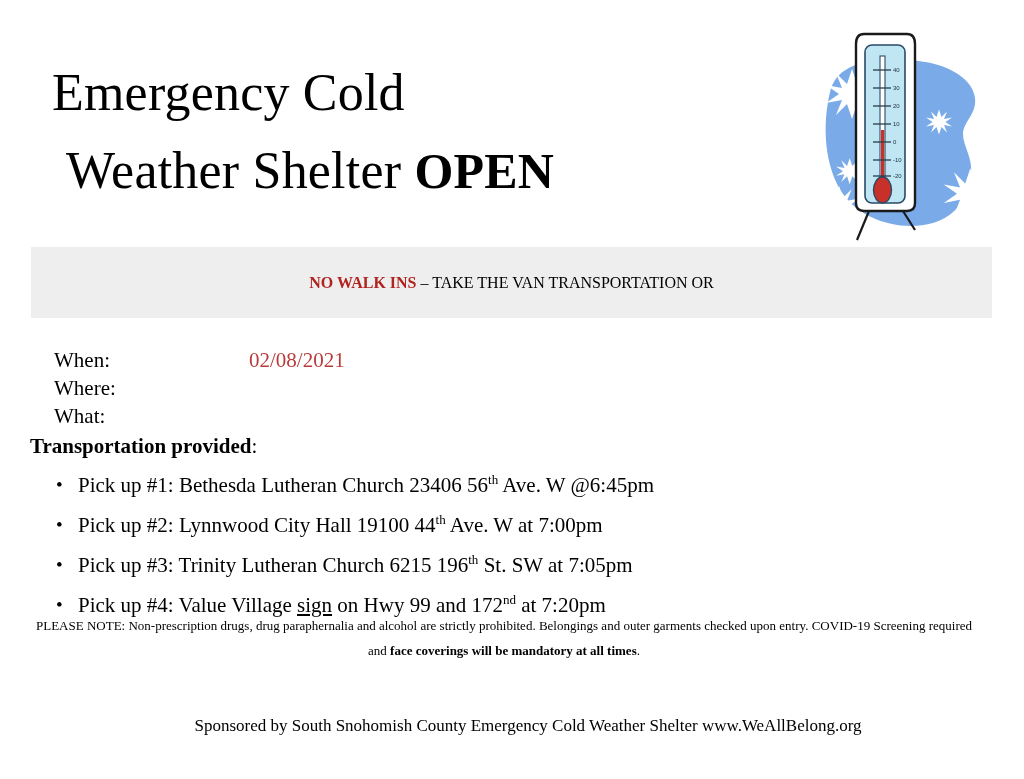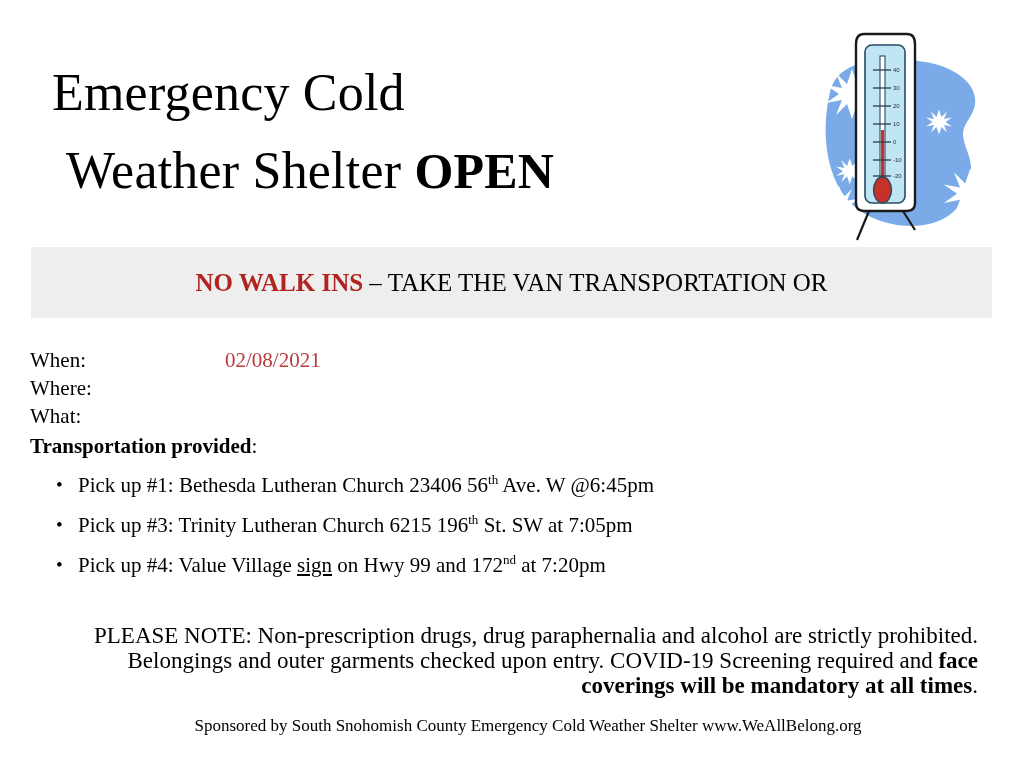--- a/index.html
+++ b/index.html
@@ -53,21 +53,21 @@
     top: 247px;
     width: 961px;
     height: 71px;
     background: #eeeeee;
     display: flex;
     flex-direction: column;
     align-items: center;
     justify-content: center;
   }
   .banner-line {
-    font-size: 25px;
+    font-size: 16px;
     line-height: 34px;
     white-space: nowrap;
     text-align: center;
   }
   .banner-strong {
     color: #b0231e;
     font-weight: bold;
   }
 
   
@@ -75,20 +75,21 @@
     position: absolute;
     left: 30px;
     top: 346px;
     width: 960px;
   }
   .detail-row {
     display: flex;
     line-height: 28px;
     font-size: 21px;
     white-space: nowrap;
+    margin-left: 24px;
   }
   .detail-label { width: 195px; flex: 0 0 195px; }
   .detail-value.red { color: #b93b3b; }
   sup { font-size: 0.62em; vertical-align: super; line-height: 0; }
 
   #transport-heading {
     position: absolute;
     left: 30px;
     top: 432px;
     font-size: 21px;
@@ -122,23 +123,23 @@
     font-size: 19px;
   }
   .spell-underline { text-decoration: underline; }
 
   
   #please-note {
     position: absolute;
     left: 30px;
     top: 600px;
     width: 948px;
-    font-size: 23px;
+    font-size: 13px;
     line-height: 25px;
-    text-align: right;
+    text-align: center;
   }
   #please-note .bold { font-weight: bold; }
 
   
   #footer {
     position: absolute;
     left: 0;
     top: 714px;
     width: 1024px;
     text-align: center;
@@ -222,19 +223,20 @@
   </div>
   <div class="detail-row">
     <div class="detail-label">What:</div>
   </div>
 </div>
 
 <div id="transport-heading"><span class="bold">Transportation provided</span><span>:</span></div>
 
 <ul id="pickup-list">
   <li><span>Pick up #1: Bethesda Lutheran Church 23406 56</span><sup>th</sup><span> Ave. W @6:45pm</span></li>
+  <li><span>Pick up #2: Lynnwood City Hall 19100 44</span><sup>th</sup><span> Ave. W at 7:00pm</span></li>
   <li><span>Pick up #3: Trinity Lutheran Church 6215 196</span><sup>th</sup><span> St. SW at 7:05pm</span></li>
   <li><span>Pick up #4: Value Village </span><span class="spell-underline">sign</span><span> on Hwy 99 and 172</span><sup>nd</sup><span> at 7:20pm</span></li>
 </ul>
 
 <p id="please-note"><span>PLEASE NOTE: Non-prescription drugs, drug paraphernalia and alcohol are strictly prohibited. Belongings and outer garments checked upon entry.  COVID-19 Screening required and </span><span class="bold">face coverings will be mandatory at all times</span><span>.</span></p>
 
 <div id="footer">Sponsored by South Snohomish County Emergency Cold Weather Shelter www.WeAllBelong.org</div>
 
 </body></html>

